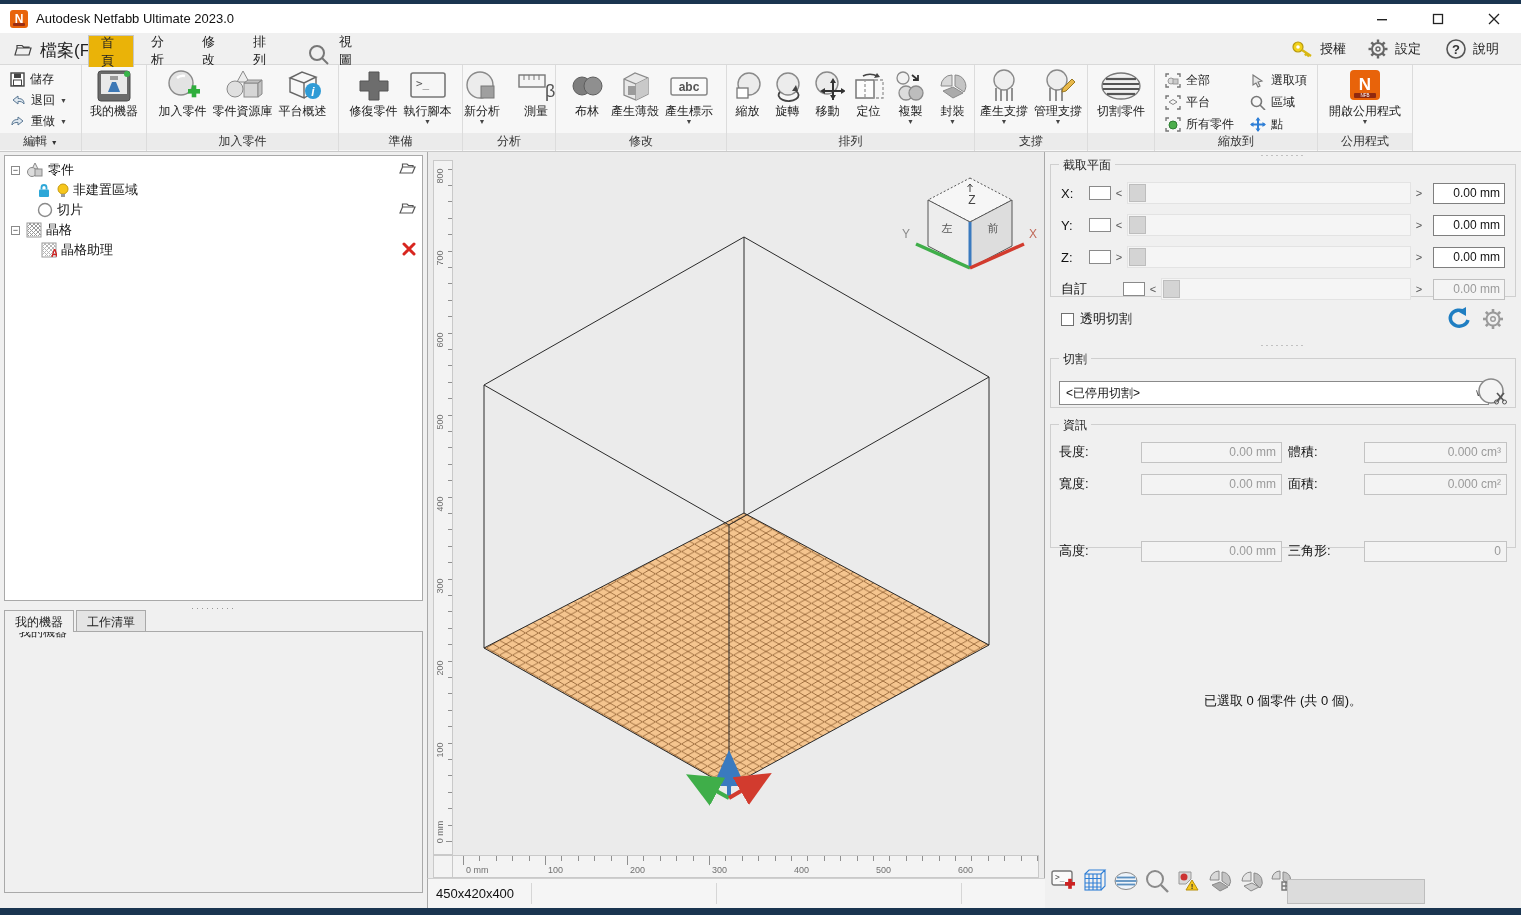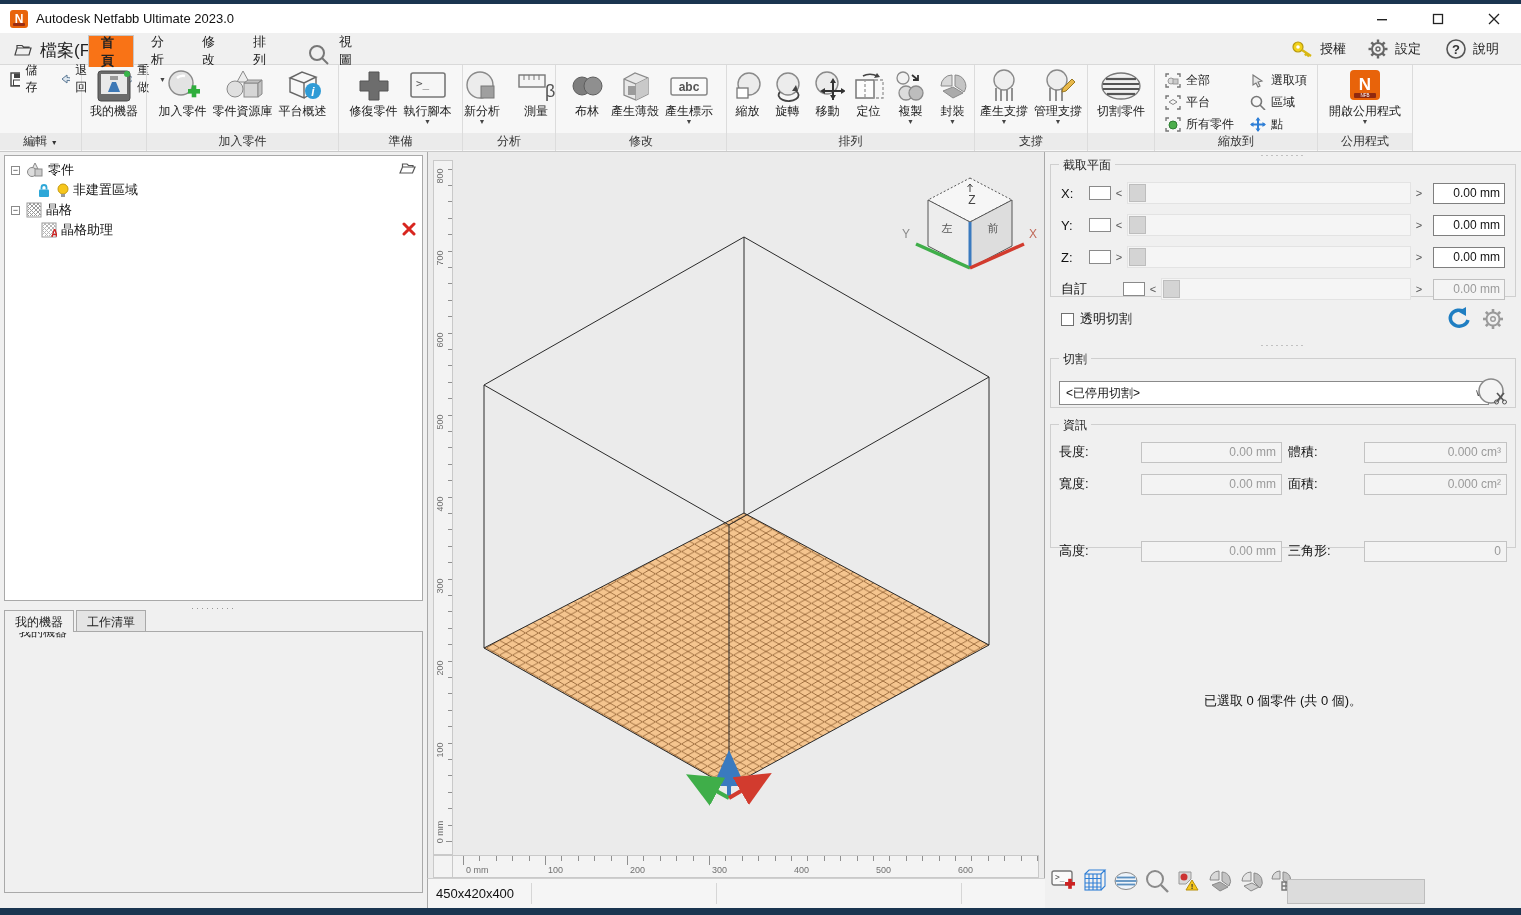--- a/index.html
+++ b/index.html
@@ -14,21 +14,21 @@
   #title-text { font-size:13px; color:#111; margin-left:8px; }
   .nlogo { width:18px; height:18px; margin-left:10px; border-radius:3px; background:#e8630a; position:relative; display:flex; align-items:center; justify-content:center; color:#fff; font-weight:bold; font-size:12px; }
   .nlogo::after{ content:""; position:absolute; bottom:2px; left:3px; right:3px; height:3px; background:#9b2d12; border-radius:1px;}
   #win-controls { position:absolute; right:8px; top:0; height:29px; display:flex; align-items:center; gap:30px; padding-right:6px;}
   .winbtn { width:26px; height:22px; display:flex; align-items:center; justify-content:center; }
 
   
   #tabbar { position:absolute; left:0; top:33px; width:100%; height:32px; background:#f0f0f0; border-bottom:1px solid #d9d9d9; }
   #file-button { position:absolute; left:8px; top:4px; height:26px; display:flex; align-items:center; gap:6px; font-size:17px; color:#222; padding:0 6px; }
   .tab { position:absolute; top:2px; height:31px; display:flex; align-items:center; justify-content:center; font-size:13px; color:#222; padding:0 12px; }
-  .tab.active { background:#f97316; border:1px solid #c6c6c6; border-bottom:none; height:32px; z-index:2;font-weight:bold; }
+  .tab.active { background:#eab308; border:1px solid #c6c6c6; border-bottom:none; height:32px; z-index:2; }
   #tab-search { position:absolute; top:6px; }
   .tb-right { position:absolute; top:3px; height:26px; display:flex; align-items:center; gap:6px; font-size:13px; color:#222; }
 
   
   #ribbon { position:absolute; left:0; top:65px; width:100%; height:87px; background:#f7f7f7; border-bottom:1px solid #c9c9c9; }
   .grp { position:absolute; top:0; height:86px; border-right:1px solid #dcdcdc; }
   .grp-label { position:absolute; left:0; right:0; top:68px; height:17px; background:#ebebeb; font-size:12px; color:#333; text-align:center; line-height:17px; white-space:nowrap; }
   .grp-items { position:absolute; left:0; right:0; top:1px; height:66px; display:flex; justify-content:center; align-items:flex-start; gap:2px; }
   .bigbtn { display:flex; flex-direction:column; align-items:center; padding:1px 2px; min-width:52px; }
   .bigbtn .ic { height:38px; display:flex; align-items:center; justify-content:center; }
@@ -169,21 +169,21 @@
           <circle cx="11" cy="11" r="9" fill="none" stroke="#555" stroke-width="1.6"></circle>
           <text x="11" y="15.5" font-size="13" font-weight="bold" fill="#333" text-anchor="middle">?</text>
         </svg>
       <span>說明</span>
     </div>
   </div>
 
   <div id="ribbon">
 
     <div class="grp" style="left:0;width:82px;">
-      <div style="position:absolute;left:10px;top:5px;display:flex;gap:17px;">
+      <div style="position:absolute;left:10px;top:5px;display:flex;flex-direction:column;gap:3px;">
         <div class="smallrow">
           <svg width="15" height="15">
               <rect x="1" y="1" width="13" height="13" fill="#fff" stroke="#444" stroke-width="1.4"></rect>
               <rect x="4" y="1.5" width="7" height="4.5" fill="#444"></rect>
               <rect x="3.5" y="8" width="8" height="5.5" fill="none" stroke="#444"></rect>
             </svg>
           <span>儲存</span>
         </div>
         <div class="smallrow">
           <svg width="16" height="14">
@@ -593,20 +593,34 @@
               <path d="M4.5,6.5 V4.5 a2.5,2.5 0 0 1 5,0 V6.5" fill="none" stroke="#2da7d8" stroke-width="1.8"></path>
             </svg>
           </span>
         <span class="ticon">
             <svg width="12" height="15">
               <circle cx="6" cy="6" r="5" fill="#f6c61c" stroke="#c79a10"></circle>
               <rect x="4" y="11" width="4" height="3" fill="#9a9a9a"></rect>
             </svg>
           </span>
         <span class="lbl">非建置區域</span>
+      </div>
+      <div class="trow">
+        <span style="width:26px;"></span>
+        <span class="ticon">
+            <svg width="16" height="16">
+              <circle cx="8" cy="8" r="6.5" fill="#fff" stroke="#8a8a8a" stroke-width="1.4"></circle>
+            </svg>
+          </span>
+        <span class="lbl">切片</span>
+        <span class="t-actions">
+            <svg width="17" height="13">
+              <path d="M1,11 L3.5,5 H16 L13.5,11 Z M3.5,5 V2 H8 L9.5,3.5 H14 V5" fill="none" stroke="#555" stroke-width="1.2"></path>
+            </svg>
+          </span>
       </div>
       <div class="trow">
         <span class="expander">−</span>
         <span class="ticon">
             <svg width="16" height="16">
               <rect x="1" y="1" width="14" height="14" fill="#fff" stroke="#999"></rect>
               <g stroke="#9a9a9a" stroke-width="1">
                 <path d="M1,5 L5,1 M1,9 L9,1 M1,13 L13,1 M4,14 L14,4 M8,14 L14,8 M12,14 L14,12"></path>
                 <path d="M11,1 L15,5 M7,1 L15,9 M3,1 L15,13 M1,4 L11,14 M1,8 L7,14 M1,12 L3,14"></path>
               </g>

